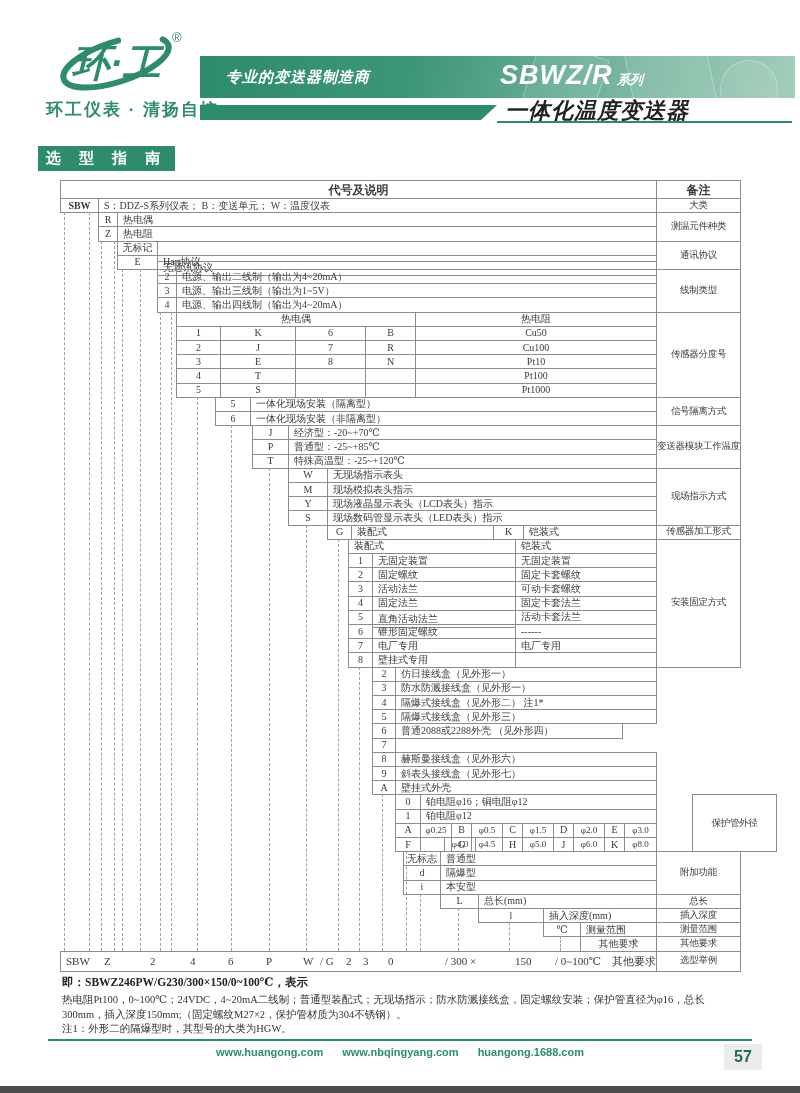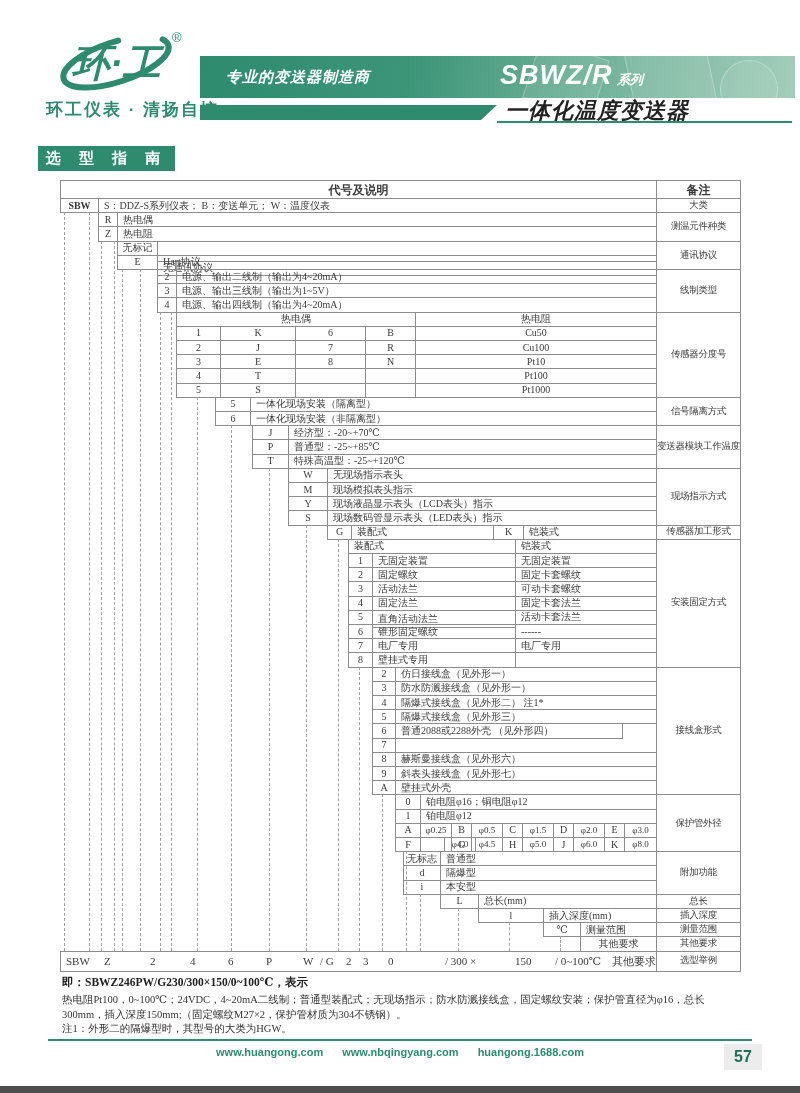--- a/index.html
+++ b/index.html
@@ -234,22 +234,21 @@
       <div class="cell c rk" style="left: 656px; top: 198px; width: 85px; height: 15.2px;">大类</div>
       <div class="cell c rk" style="left: 656px; top: 212.2px; width: 85px; height: 29.4px;">测温元件种类</div>
       <div class="cell c rk" style="left: 656px; top: 240.6px; width: 85px; height: 29.4px; text-align: center;">通讯协议</div>
       <div class="cell c rk" style="left: 656px; top: 269px; width: 85px; height: 43.6px;">线制类型</div>
       <div class="cell c rk" style="left: 656px; top: 311.6px; width: 85px; height: 86.2px;">传感器分度号</div>
       <div class="cell c rk" style="left: 656px; top: 396.8px; width: 85px; height: 29.4px;">信号隔离方式</div>
       <div class="cell c rk" style="left: 656px; top: 425.2px; width: 85px; height: 43.6px;">变送器模块工作温度</div>
       <div class="cell c rk" style="left: 656px; top: 467.8px; width: 85px; height: 57.8px;">现场指示方式</div>
       <div class="cell c rk" style="left: 656px; top: 524.6px; width: 85px; height: 15.2px;">传感器加工形式</div>
       <div class="cell c rk" style="left: 656px; top: 538.8px; width: 85px; height: 128.8px;">安装固定方式</div>
-      <div class="cell c rk" style="left: 656px; top: 666.6px; width: 85px; height: 128.8px;">接线盒形式</div>
-      <div class="cell c rk" style="left: 656px; top: 794.4px; width: 85px; height: 57.8px;">保护管外径</div>
+      <div class="cell c rk" style="left: 692px; top: 794.4px; width: 85px; height: 57.8px;">保护管外径</div>
       <div class="cell c rk" style="left: 656px; top: 851.2px; width: 85px; height: 43.6px;">附加功能</div>
       <div class="cell c rk" style="left: 656px; top: 893.8px; width: 85px; height: 15.2px;">总长</div>
       <div class="cell c rk" style="left: 656px; top: 908px; width: 85px; height: 15.2px;">插入深度</div>
       <div class="cell c rk" style="left: 656px; top: 922.2px; width: 85px; height: 15.2px;">测量范围</div>
       <div class="cell c rk" style="left: 656px; top: 936.4px; width: 85px; height: 15.2px;">其他要求</div>
       <div class="cell " style="left: 60px; top: 950.6px; width: 597px; height: 21px;"></div>
       <div class="cell c rk" style="left: 656px; top: 950.6px; width: 85px; height: 21px;">选型举例</div>
       <div class="exitem" style="left: 66px; top: 950.6px;">SBW</div>
       <div class="exitem" style="left: 104px; top: 950.6px;">Z</div>
       <div class="exitem" style="left: 150px; top: 950.6px;">2</div>

